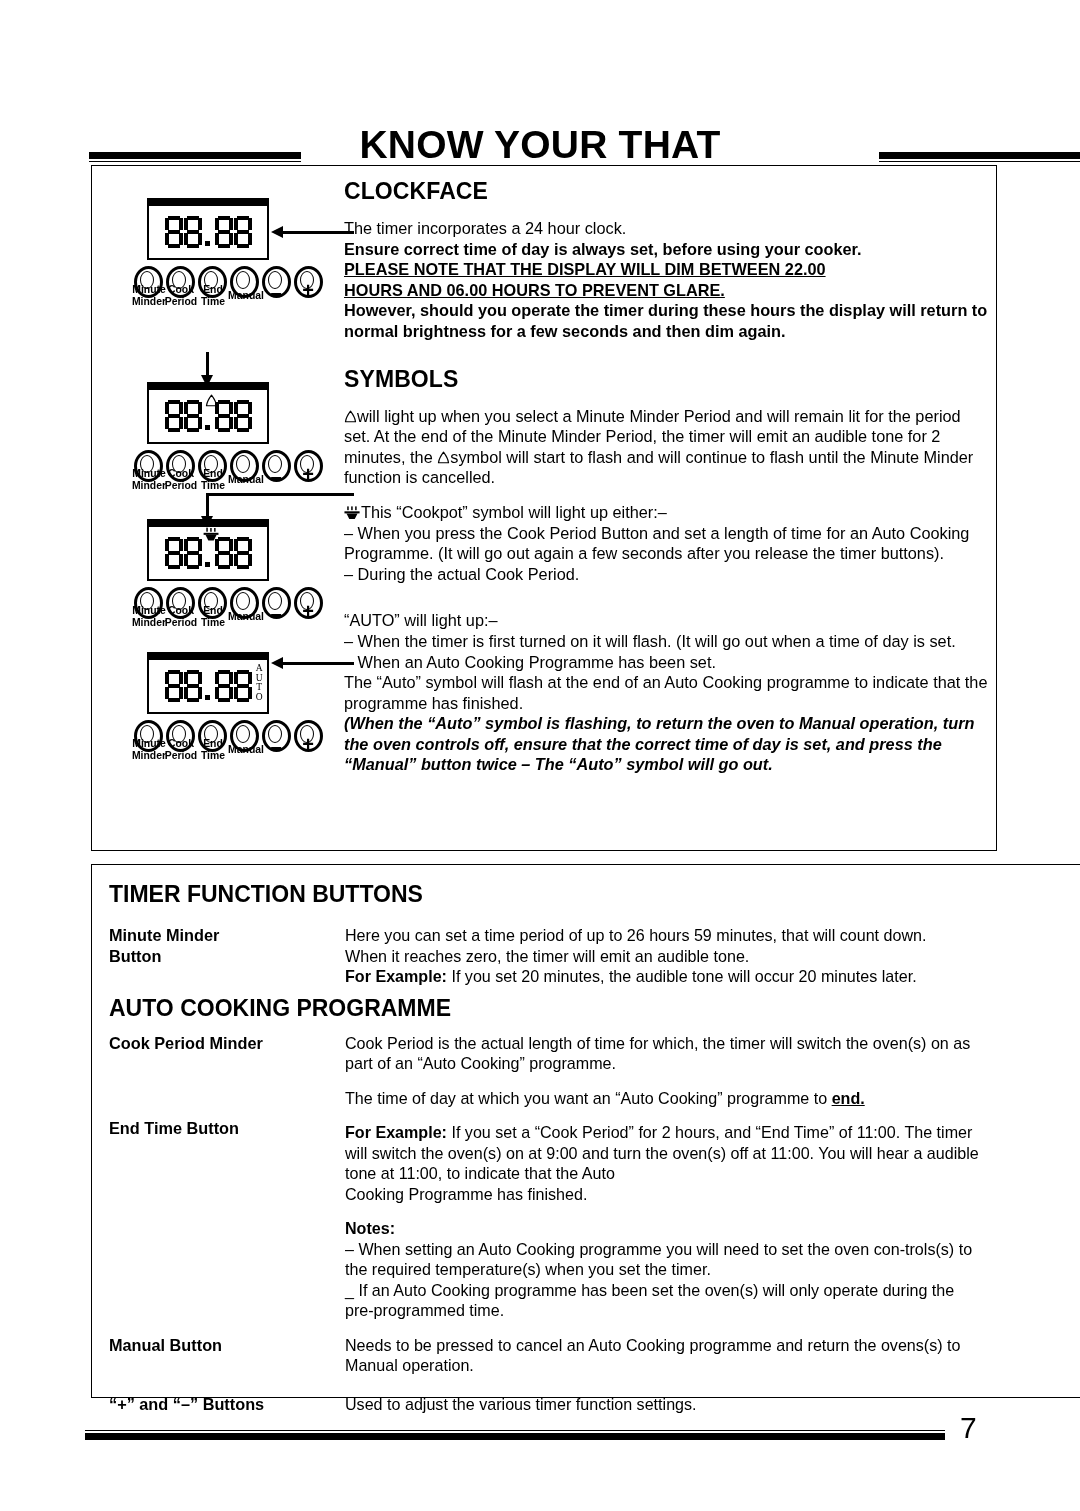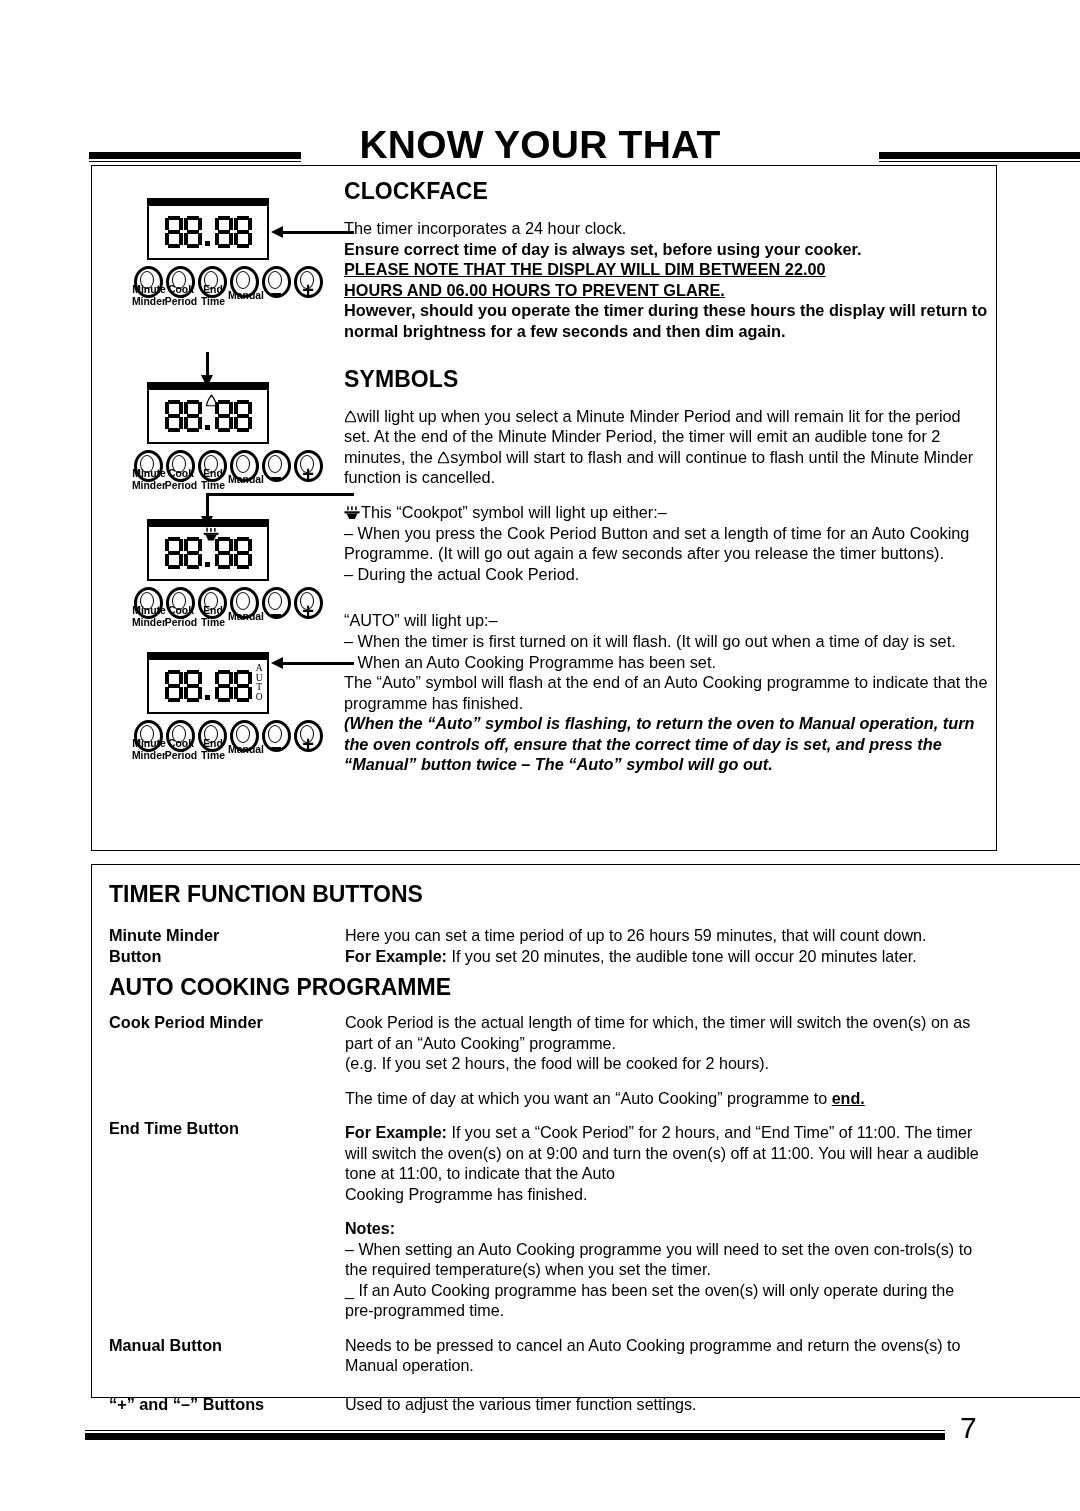--- a/index.html
+++ b/index.html
@@ -526,33 +526,33 @@
       <h2 class="sec2">TIMER FUNCTION BUTTONS</h2>
       <div style="height:16px"></div>
 
       <div class="row">
         <div class="cell-l">
           <div>Minute Minder</div>
           <div>Button</div>
         </div>
         <div class="cell-r">
           <div>Here you can set a time period of up to 26 hours 59 minutes, that will count down.</div>
+          <div>When it reaches zero, the timer will emit an audible tone.</div>
           <div><b>For Example:</b><span> If you set 20 minutes, the audible tone will occur 20 minutes later.</span></div>
         </div>
       </div>
 
       <div style="height:6px"></div>
       <h2 class="sec2">AUTO COOKING PROGRAMME</h2>
       <div style="height:10px"></div>
 
       <div class="row">
         <div class="cell-l">Cook Period Minder</div>
         <div class="cell-r">
           <div>Cook Period is the actual length of time for which, the timer will switch the oven(s) on as part of an “Auto Cooking” programme.</div>
-          <div>(e.g. If you set 2 hours, the food will be cooked for 2 hours).</div>
         </div>
       </div>
 
       <div style="height:14px"></div>
 
       <div class="row">
         <div class="cell-l" style="padding-top:30px;"><span>End Time Button</span></div>
         <div class="cell-r">
           <div><span>The time of day at which you want an “Auto Cooking” programme to </span><b class="u">end.</b></div>
           <div style="height:14px"></div>

